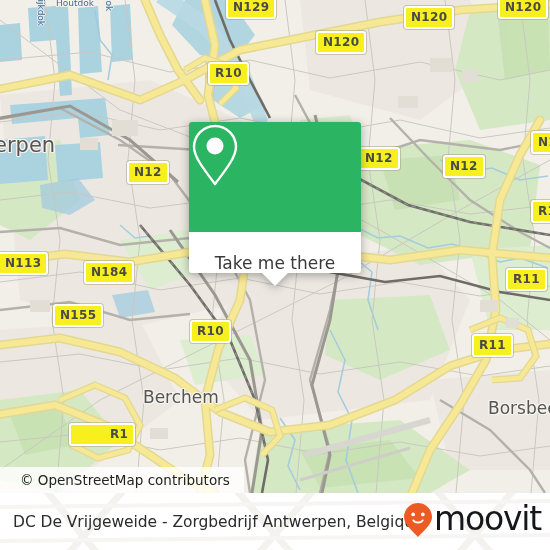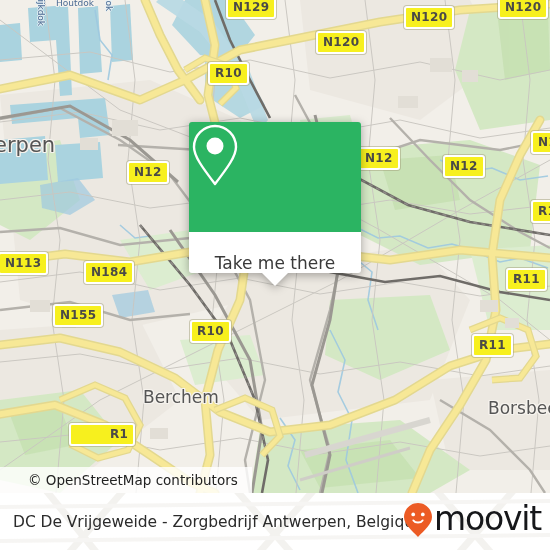--- a/index.html
+++ b/index.html
@@ -46,21 +46,21 @@
     padding:3px 5px 4px 5px;
     box-shadow:0 0 0 1px rgba(160,158,120,.5);
     font-family:"DejaVu Sans","Liberation Sans",sans-serif;
     letter-spacing:.3px;
   }
 
   
   .attrib{
     position:absolute;left:0;bottom:0;
     background:rgba(255,255,255,.80);
-    padding:5px 14px 5px 28px;
+    padding:5px 14px 5px 20px;
     font-size:13.5px;
     color:#222;
     font-family:"DejaVu Sans","Liberation Sans",sans-serif;
   }
 
   
   .popup{
     position:absolute;left:189px;top:122px;width:172px;
     filter:drop-shadow(0 2px 5px rgba(0,0,0,.33));
   }

